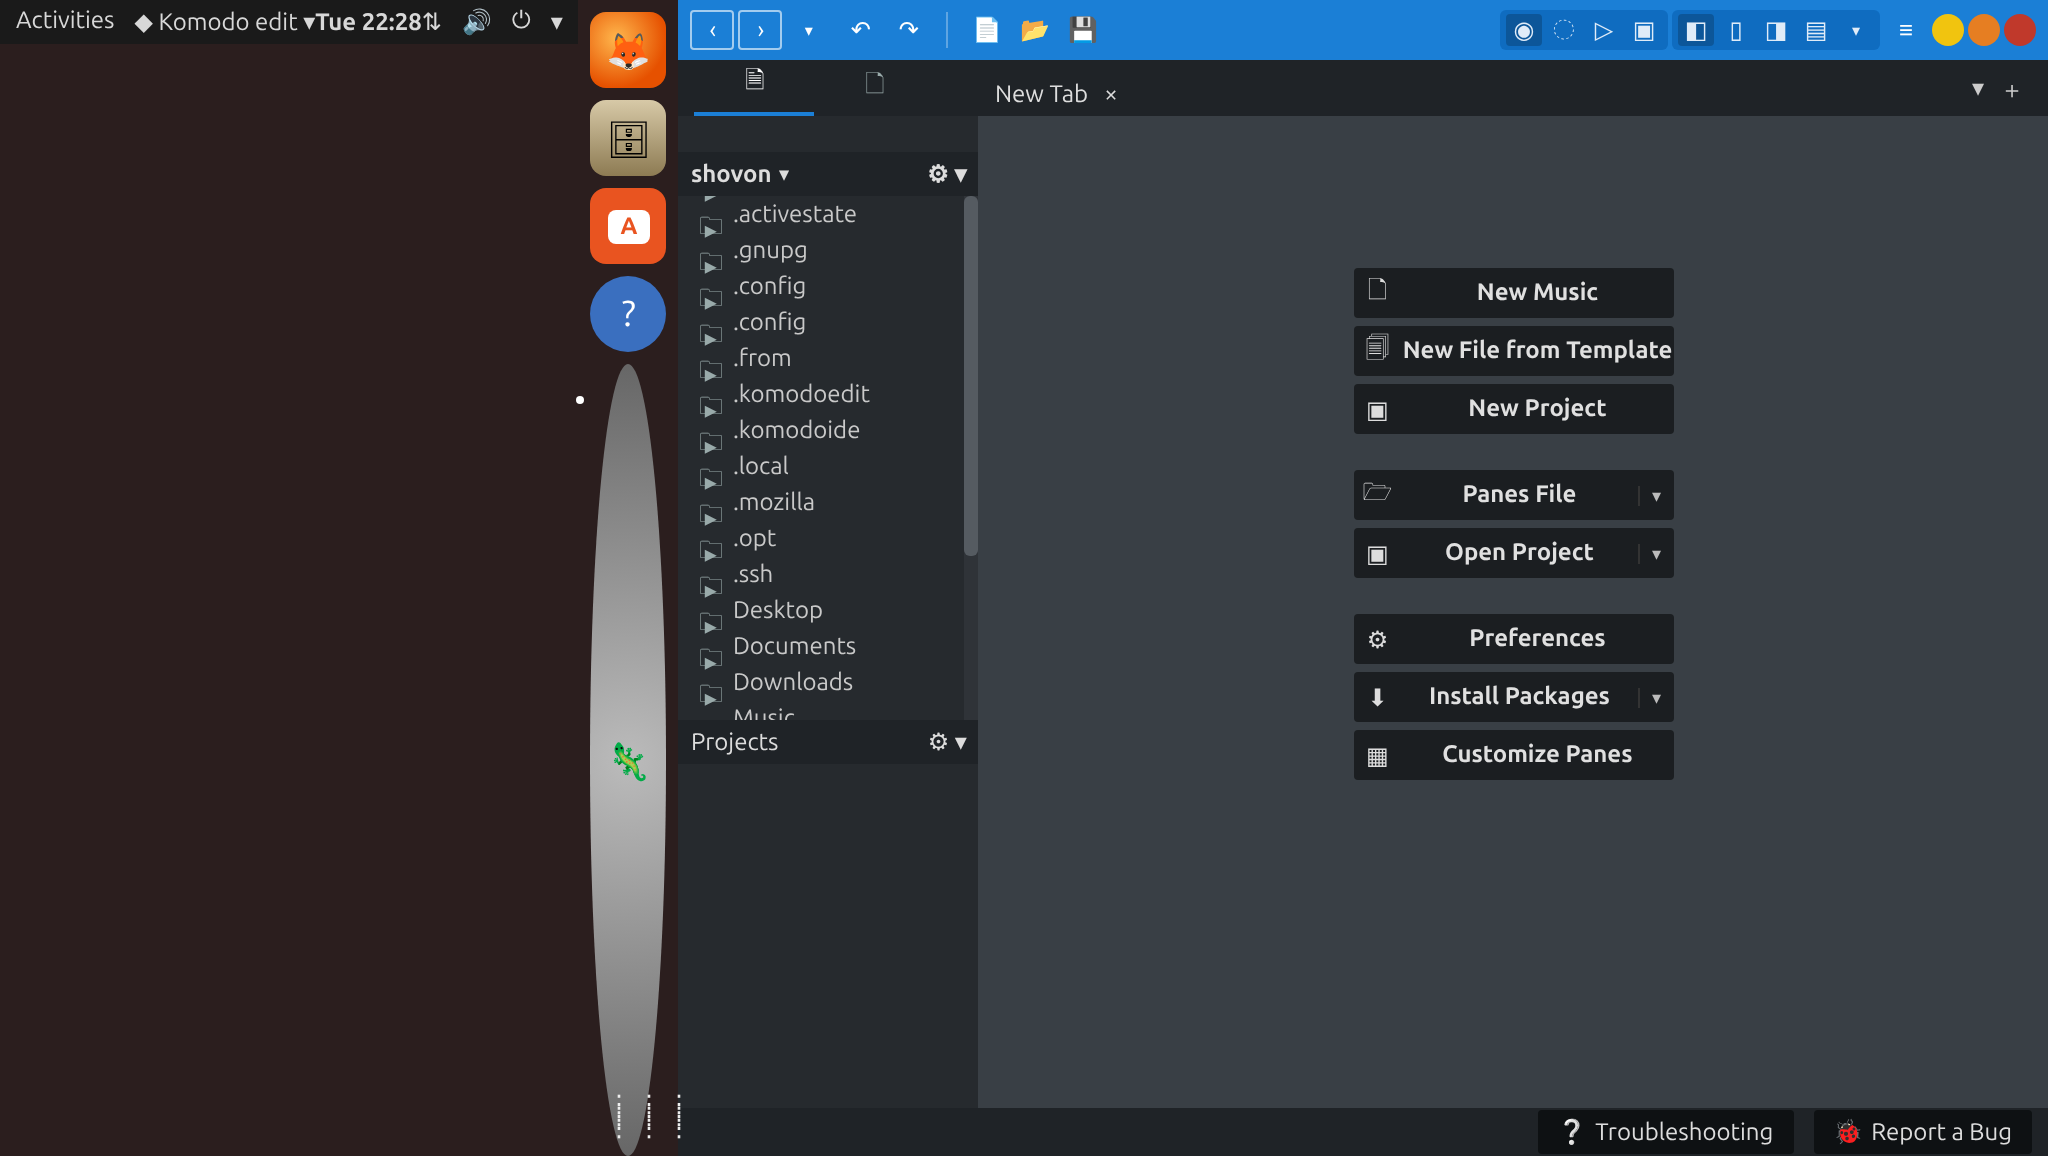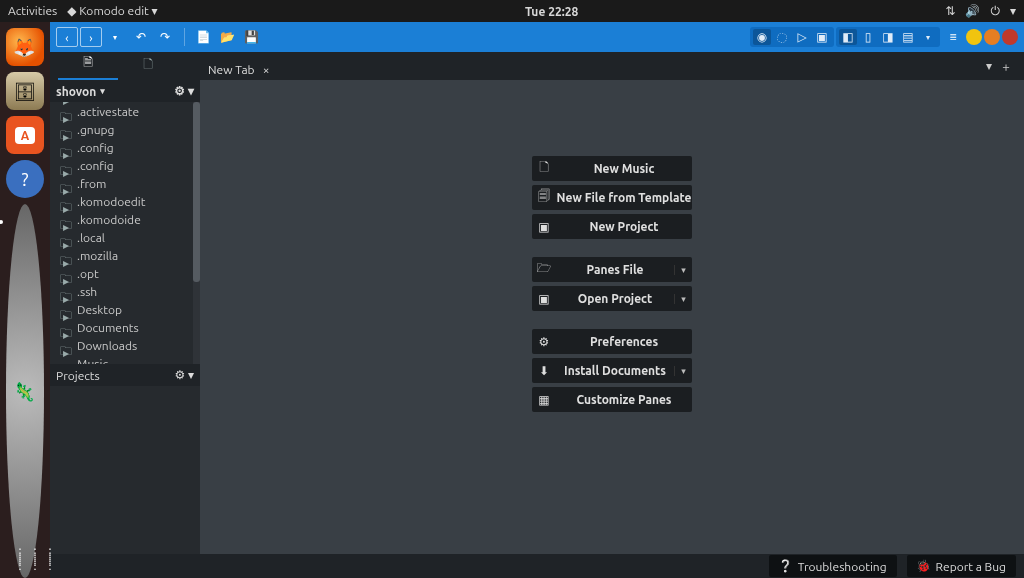--- a/index.html
+++ b/index.html
@@ -1,17 +1,17 @@
 <!DOCTYPE html>
 <html><head>
 <meta charset="utf-8">
 <style>
 * { margin: 0; padding: 0; box-sizing: border-box; font-family: Ubuntu, "Segoe UI", sans-serif; font-size: 12px; }
 html, body { width: 1024px; height: 578px; overflow: hidden; background: #2b1e1e; }
-.root { display: flex; flex-direction: column; width: 100%; height: 100%; }
+.root { display: flex; width: 100%; height: 100%; }
 
 
 .g-topbar { height: 22px; background: #1a1a1a; color: #d8d8d8; display: flex; align-items: center; padding: 0 8px; font-size: 12px; }
 .g-topbar .left { display: flex; gap: 10px; }
 .g-topbar .center { flex: 1; text-align: center; font-weight: bold; }
 .g-topbar .right { display: flex; gap: 10px; }
 .g-topbar .sysicon { display:inline-block; }
 
 .body { flex: 1; display: flex; }
 
@@ -49,21 +49,21 @@
 .tabrow { height:28px; background:#1f2327; display:flex; align-items:flex-end; padding:0 8px; }
 .sidetab { width:60px; text-align:center; padding:4px 0; color:#9aa; }
 .sidetab.active { border-bottom:2px solid #1b7fd6; color:#fff; }
 .edtab { margin-left:20px; padding:4px 10px; display:flex; gap:8px; color:#ddd; }
 .tabrow .spacer{flex:1;}
 .tabrow .corner{ display:flex; gap:8px; color:#ccc; padding:4px;}
 
 
 .k-body { flex:1; display:flex; background:#393f45; }
 .sidebar { width:150px; background:#262a2e; display:flex; flex-direction:column; }
-.side-hdr { height:22px; background:#1f2327; display:flex; align-items:center; padding:0 6px; color:#ddd; font-weight:bold; }
+.side-hdr { height:22px; background:#1f2327; display:flex; align-items:center; padding:0 6px; color:#ddd; font-weight:bold;margin-top:18px; }
 .side-hdr .gear{ margin-left:auto; }
 .side-hdr .caret{ margin-left:4px; font-size:9px;}
 .side-scroll { flex:0 0 262px; overflow:hidden; position:relative; }
 .side-scroll .track{position:absolute; right:0; top:0; width:7px; height:100%; background:#2f3338;}
 .side-scroll .thumb{position:absolute; right:0; top:0; width:7px; height:180px; background:#555b61; border-radius:3px;}
 .frow { height:18px; display:flex; align-items:center; gap:5px; padding:0 6px 0 10px; color:#c9c9c9; }
 .frow .fic{ width:12px; text-align:center; color:#9aa; }
 .side-hdr2 { height:22px; background:#1f2327; display:flex; align-items:center; padding:0 6px; color:#ddd; }
 .side-hdr2 .gear{ margin-left:auto; }
 
@@ -274,21 +274,21 @@
               <span class="lab">Open Project</span>
               <span class="dd">▾</span>
             </div>
             <div class="sgap"></div>
             <div class="sbtn">
               <span class="ic">⚙</span>
               <span class="lab">Preferences</span>
             </div>
             <div class="sbtn">
               <span class="ic">⬇</span>
-              <span class="lab">Install Documents</span>
+              <span class="lab">Install Packages</span>
               <span class="dd">▾</span>
             </div>
             <div class="sbtn">
               <span class="ic">▦</span>
               <span class="lab">Customize Panes</span>
             </div>
           </div>
         </div>
       </div>
 

